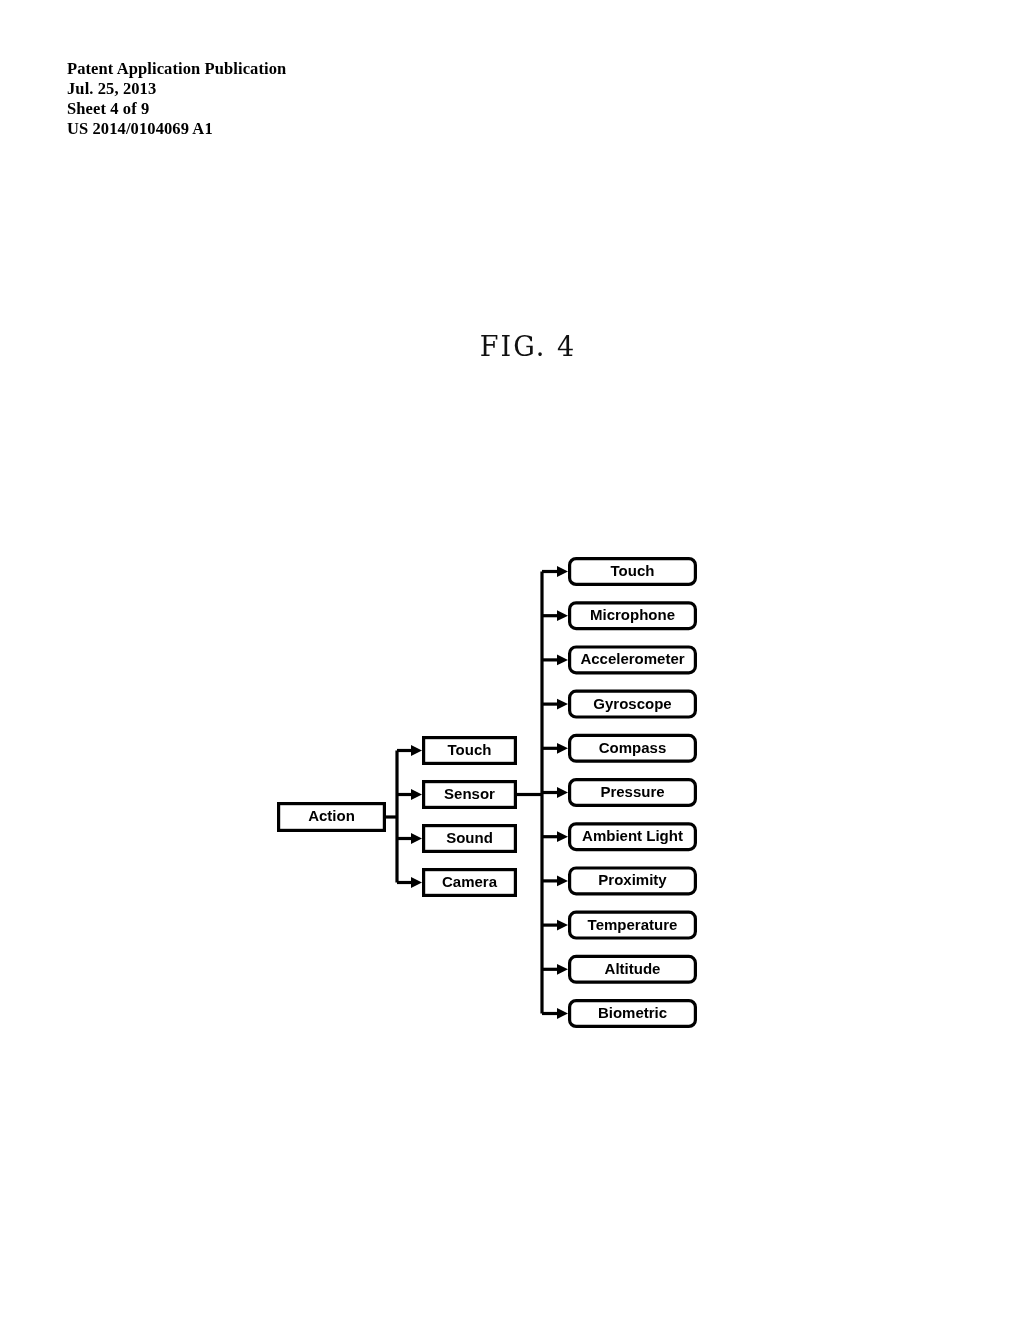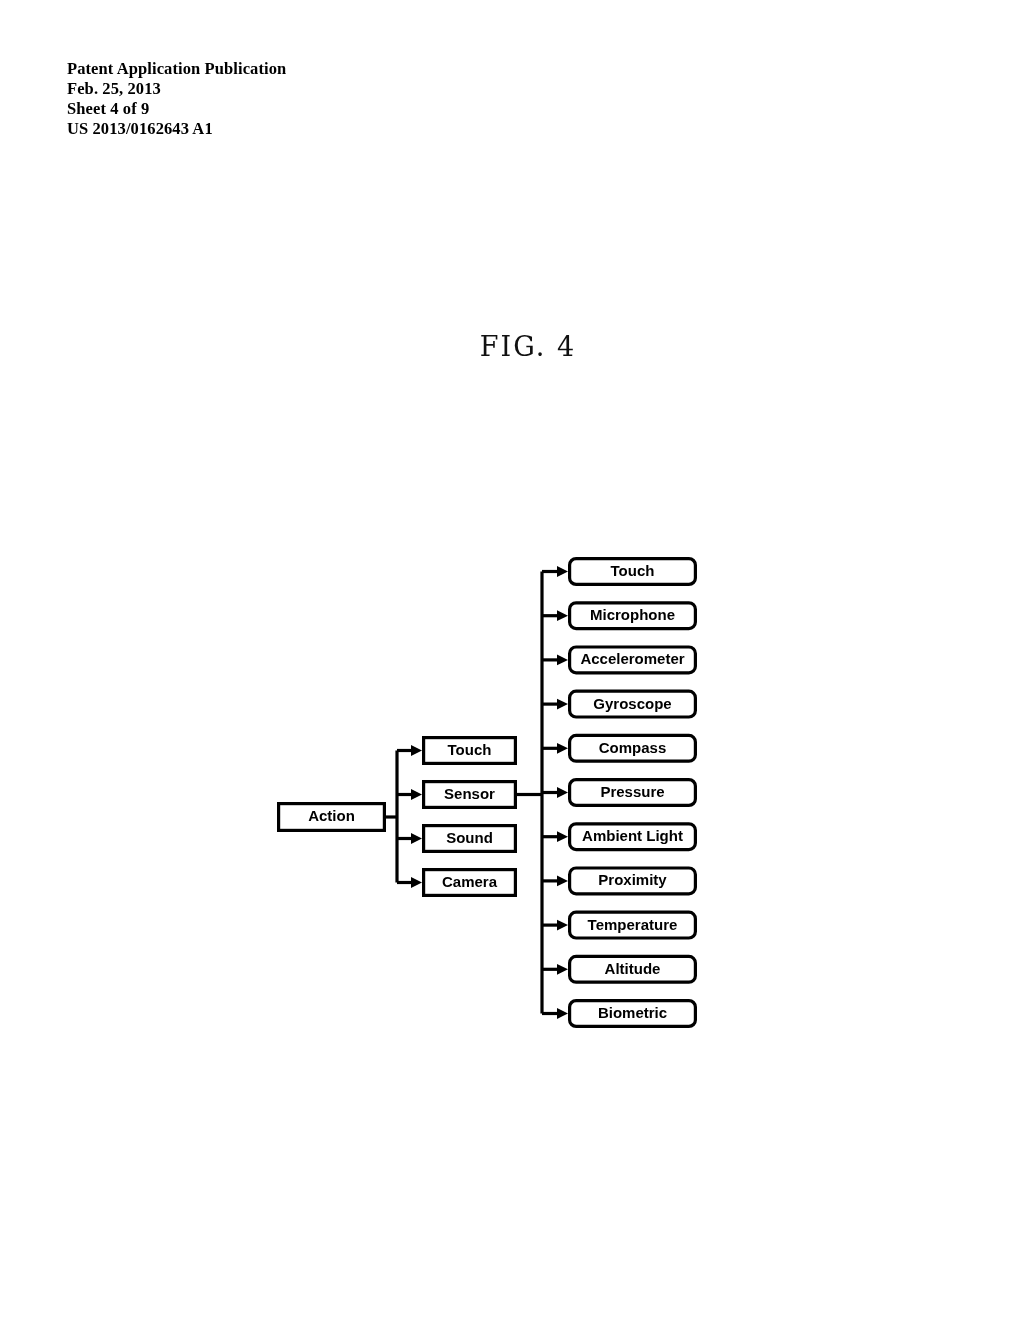--- a/index.html
+++ b/index.html
@@ -83,23 +83,23 @@
   .arrowhead {
     fill: #000000;
     stroke: none;
   }
 </style>
 </head>
 <body>
 
 <div class="page-header">
   <span class="seg-pub">Patent Application Publication</span>
-  <span class="seg-date">Feb. 25, 2013</span>
+  <span class="seg-date">Jul. 25, 2013</span>
   <span class="seg-sheet">Sheet 4 of 9</span>
-  <span class="seg-number">US 2013/0162643 A1</span>
+  <span class="seg-number">US 2014/0104069 A1</span>
 </div>
 
 <div class="fig-label">FIG. 4</div>
 
 <div id="diagram">
   <svg id="diagram-svg" viewBox="0 0 1024 1320" xmlns="http://www.w3.org/2000/svg">
     <g id="connectors">
         <line x1="386" y1="817" x2="397" y2="817" stroke="#000000" stroke-width="3.2" class="connector"></line>
         <line x1="397" y1="750.5" x2="412.5" y2="750.5" stroke="#000000" stroke-width="3.2" class="connector"></line>
         <polygon points="422,750.5 411,745.1 411,755.9" class="arrowhead" fill="#000000"></polygon>

